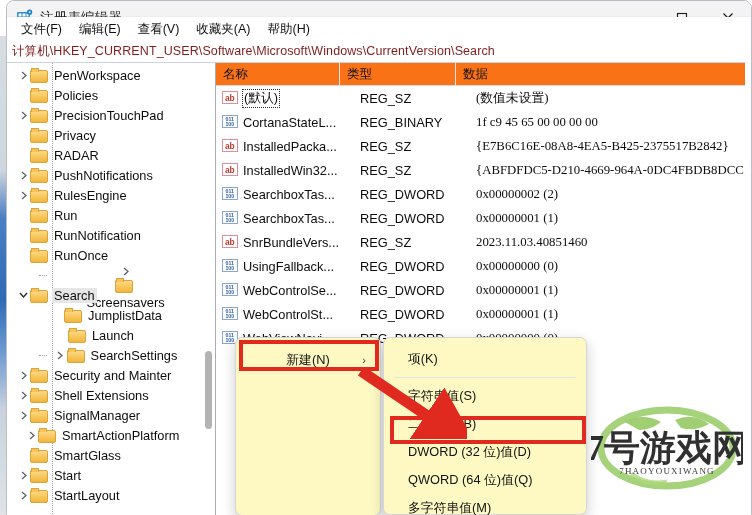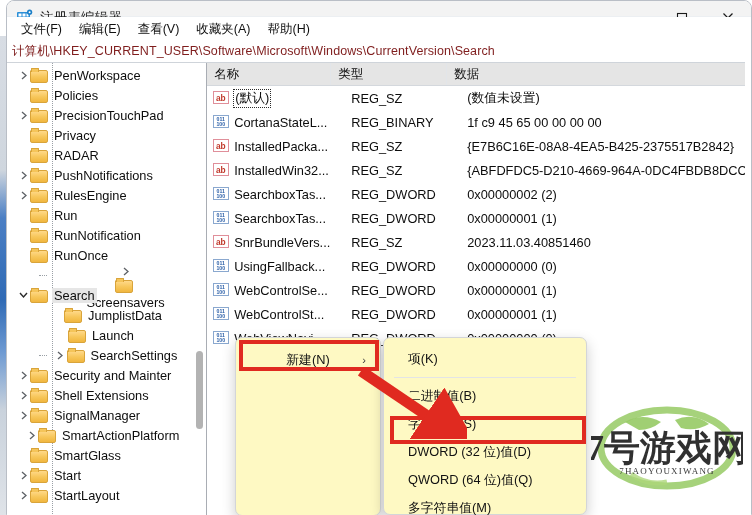--- a/index.html
+++ b/index.html
@@ -105,21 +105,21 @@
     position:absolute; right:1px; top:0; width:11px; height:459px; background:#ffffff;
   }
   .tree-thumb {
     position:absolute; left:2px; top:288px; width:7px; height:78px;
     background:#b3b3b3; border-radius:4px;
   }
 
   
   .listpane { position:relative; flex:1; height:459px; background:#ffffff; }
   .list-header {
-    position:relative; height:23px; background:#e5e5e5;
+    position:relative; height:23px; background:#f97316;
     border-bottom:1px solid #d4d8dd; display:flex;
   }
   .hcell {
     position:relative; font-size:12.5px; color:#101010;
     display:flex; align-items:center; padding-left:7px;
     border-right:1px solid #e2e5e9;
   }
   .hcell.c1 { width:124px; }
   .hcell.c2 { width:116px; }
   .hcell.c3 { flex:1; border-right:none; }
@@ -128,21 +128,21 @@
   .lrow {
     position:relative; height:24px; display:flex; align-items:center;
     font-size:12.8px; color:#0d0d0d; white-space:nowrap;
   }
   .vicon { width:16px; height:14px; flex:0 0 16px; margin:0 4px 0 6px; position:relative; }
   .vicon svg { display:block; }
   .cname { width:118px; overflow:hidden; }
   .cname .namebox { display:inline-block; padding:0 1px; }
   .cname.dotted .namebox { border:1px dotted #2b2b2b; }
   .ctype { width:116px; }
-  .cdata { flex:1; }
+  .cdata { flex:1;font-family:Liberation Serif, serif; }
 
   
   .ctxmenu {
     position:absolute; background:#fef9c3;
     border:1px solid #d3d5d8; border-radius:7px;
     box-shadow:0 5px 14px rgba(0,0,0,.20);
   }
   .ctx-main { left:228px; top:336px; width:146px; height:179px; }
   .ctx-sub  { left:376px; top:336px; width:204px; height:178px; }
   .ctx-item {
@@ -580,24 +580,24 @@
       </div>
     </div>
 
     <div class="ctxmenu ctx-sub">
       <div class="ctx-sub-inner" id="submenu-container">
           <div class="ctx-item">
             <span>项(K)</span>
           </div>
           <div class="ctx-sep"></div>
           <div class="ctx-item">
+            <span>字符串值(S)</span>
+          </div>
+          <div class="ctx-item">
             <span>二进制值(B)</span>
-          </div>
-          <div class="ctx-item">
-            <span>字符串值(S)</span>
           </div>
           <div class="ctx-item">
             <span>DWORD (32 位)值(D)</span>
           </div>
           <div class="ctx-item">
             <span>QWORD (64 位)值(Q)</span>
           </div>
           <div class="ctx-item">
             <span>多字符串值(M)</span>
           </div>

